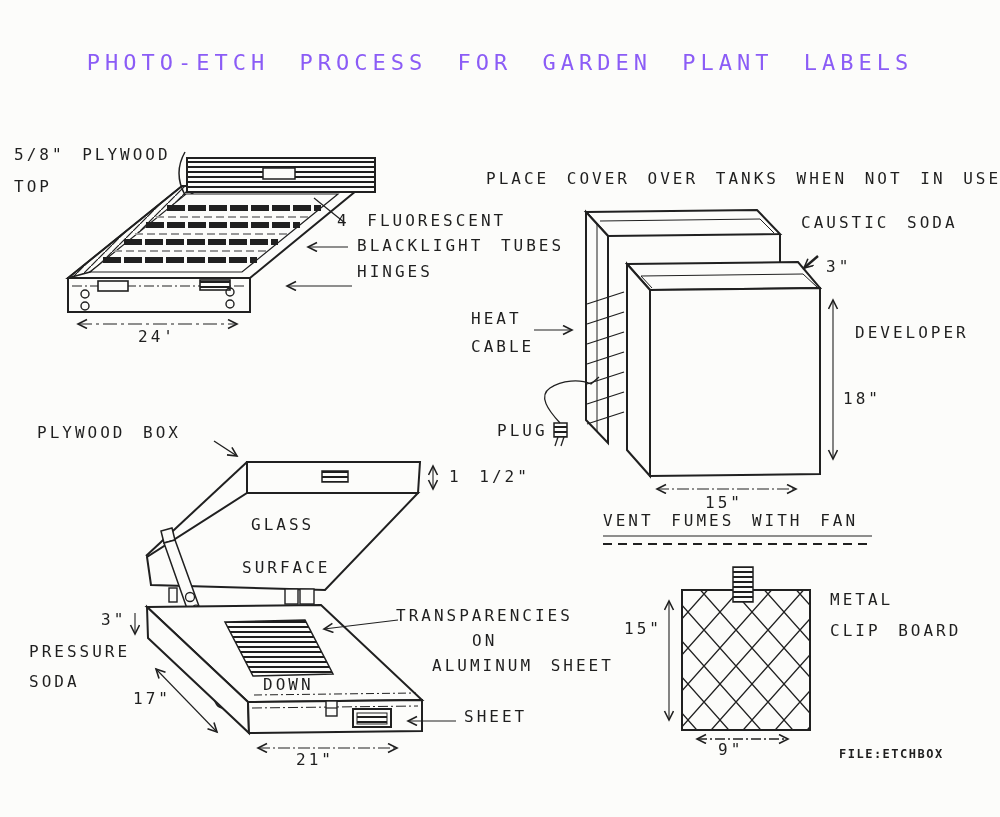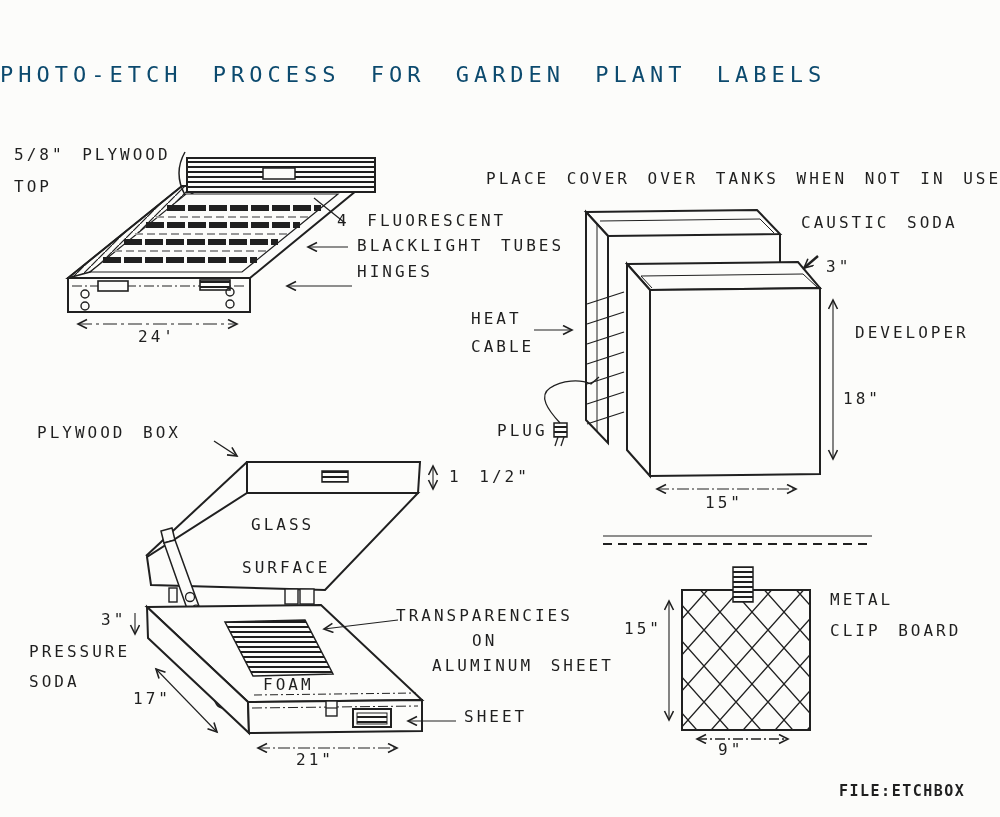--- a/index.html
+++ b/index.html
@@ -7,24 +7,24 @@
     position:relative;width:1000px;height:817px;margin:0 auto;
     background:#fcfcfa;overflow:hidden;
     font-family:"DejaVu Sans Mono", monospace;
   }
   .canvas svg{position:absolute;left:0;top:0;}
   .lbl{
     position:absolute;font-size:16px;line-height:1.05;
     letter-spacing:3px;word-spacing:5px;color:#1f1f1f;white-space:nowrap;
   }
   .title{
-    position:absolute;top:50px;left:0;width:100%;text-align:left;
-    font-size:22px;letter-spacing:5px;word-spacing:12px;color:#0c4a6e;white-space:nowrap;margin-top:12px;
+    position:absolute;top:50px;left:0;width:100%;text-align:center;
+    font-size:22px;letter-spacing:5px;word-spacing:12px;color:#8b5cf6;white-space:nowrap;
   }
-  .sm{font-size:15px;letter-spacing:1.5px;font-weight:bold;margin-top:36px;}
+  .sm{font-size:12px;letter-spacing:1.5px;font-weight:bold;}
 </style>
 </head>
 <body>
 
 <div class="canvas">
 
   <svg width="1000" height="817" viewBox="0 0 1000 817">
     <defs>
       <marker id="mA" markerWidth="14" markerHeight="12" refX="10" refY="5" orient="auto-start-reverse" markerUnits="userSpaceOnUse">
         <path d="M1,0.5 L10,5 L1,9.5" fill="none" stroke="#202020" stroke-width="1.6"></path>
@@ -170,30 +170,31 @@
 
   <div class="lbl" style="left:486px;top:171px">PLACE COVER OVER TANKS WHEN NOT IN USE</div>
   <div class="lbl" style="left:801px;top:215px">CAUSTIC SODA</div>
   <div class="lbl" style="left:826px;top:259px">3"</div>
   <div class="lbl" style="left:471px;top:311px">HEAT</div>
   <div class="lbl" style="left:471px;top:339px">CABLE</div>
   <div class="lbl" style="left:855px;top:325px">DEVELOPER</div>
   <div class="lbl" style="left:843px;top:391px">18"</div>
   <div class="lbl" style="left:497px;top:423px">PLUG</div>
   <div class="lbl" style="left:705px;top:495px">15"</div>
+  <div class="lbl" style="left:603px;top:513px">VENT FUMES WITH FAN</div>
 
   <div class="lbl" style="left:37px;top:425px">PLYWOOD BOX</div>
   <div class="lbl" style="left:251px;top:517px">GLASS</div>
   <div class="lbl" style="left:242px;top:560px">SURFACE</div>
   <div class="lbl" style="left:449px;top:469px">1 1/2"</div>
   <div class="lbl" style="left:101px;top:612px">3"</div>
   <div class="lbl" style="left:29px;top:644px">PRESSURE</div>
   <div class="lbl" style="left:29px;top:674px">SODA</div>
   <div class="lbl" style="left:133px;top:691px">17"</div>
-  <div class="lbl" style="left:263px;top:677px">FOAM</div>
+  <div class="lbl" style="left:263px;top:677px">DOWN</div>
   <div class="lbl" style="left:396px;top:608px">TRANSPARENCIES</div>
   <div class="lbl" style="left:472px;top:633px">ON</div>
   <div class="lbl" style="left:432px;top:658px">ALUMINUM SHEET</div>
   <div class="lbl" style="left:464px;top:709px">SHEET</div>
   <div class="lbl" style="left:296px;top:752px">21"</div>
 
   <div class="lbl" style="left:624px;top:621px">15"</div>
   <div class="lbl" style="left:718px;top:742px">9"</div>
   <div class="lbl" style="left:830px;top:592px">METAL</div>
   <div class="lbl" style="left:830px;top:623px">CLIP BOARD</div>

